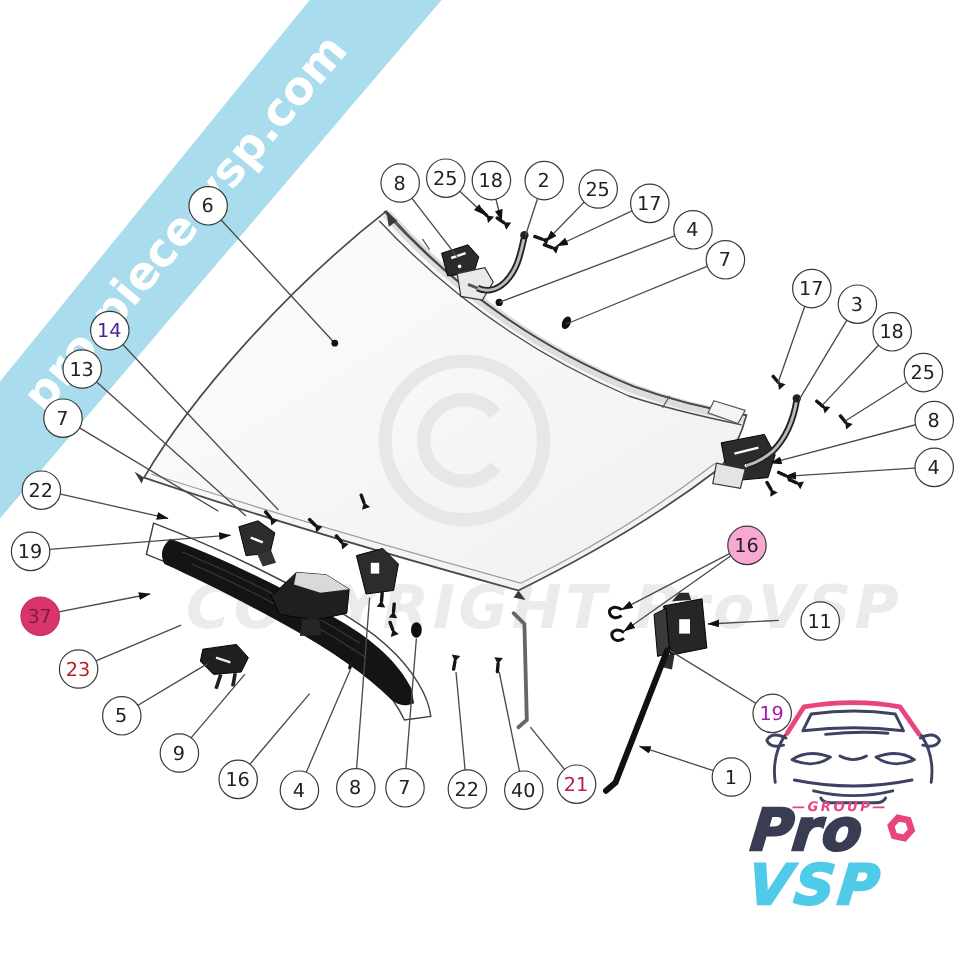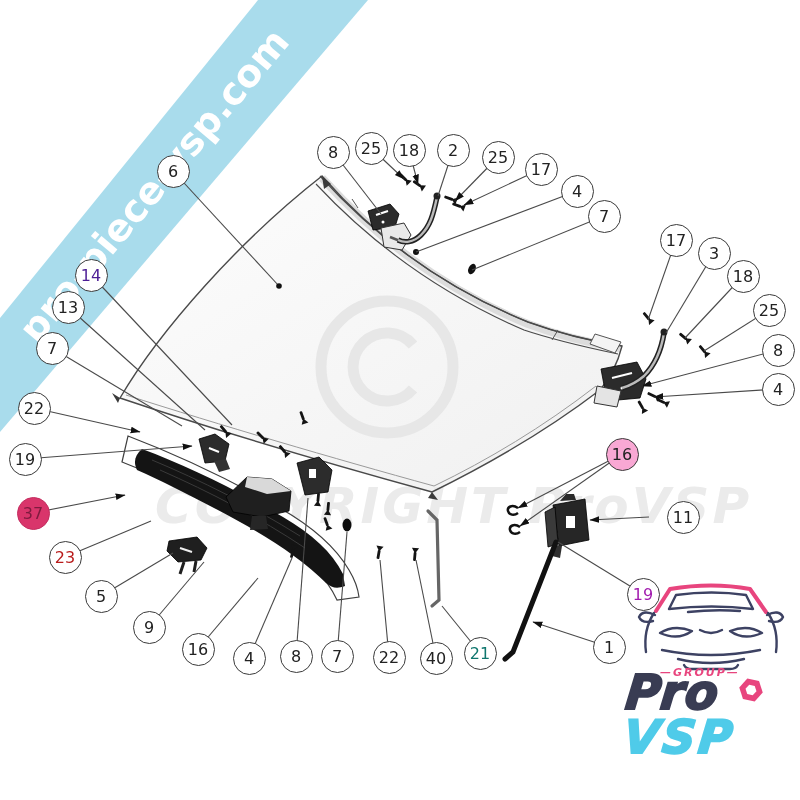--- a/index.html
+++ b/index.html
@@ -248,21 +248,21 @@
       <div class="co" style="left: 16.5px; top: 496.5px; background: rgb(217, 53, 107); border-color: rgb(196, 46, 96); color: rgb(126, 27, 62);">37</div>
       <div class="co" style="left: 48.5px; top: 541px; background: rgb(255, 255, 255); border-color: rgb(58, 58, 58); color: #b91c1c;">23</div>
       <div class="co" style="left: 84.5px; top: 579.5px; background: rgb(255, 255, 255); border-color: rgb(58, 58, 58); color: rgb(34, 34, 34);">5</div>
       <div class="co" style="left: 132.5px; top: 610.5px; background: rgb(255, 255, 255); border-color: rgb(58, 58, 58); color: rgb(34, 34, 34);">9</div>
       <div class="co" style="left: 181.5px; top: 632.5px; background: rgb(255, 255, 255); border-color: rgb(58, 58, 58); color: rgb(34, 34, 34);">16</div>
       <div class="co" style="left: 232.5px; top: 641.5px; background: rgb(255, 255, 255); border-color: rgb(58, 58, 58); color: rgb(34, 34, 34);">4</div>
       <div class="co" style="left: 279.5px; top: 639.5px; background: rgb(255, 255, 255); border-color: rgb(58, 58, 58); color: rgb(34, 34, 34);">8</div>
       <div class="co" style="left: 320.5px; top: 639.5px; background: rgb(255, 255, 255); border-color: rgb(58, 58, 58); color: rgb(34, 34, 34);">7</div>
       <div class="co" style="left: 372.5px; top: 640.5px; background: rgb(255, 255, 255); border-color: rgb(58, 58, 58); color: rgb(34, 34, 34);">22</div>
       <div class="co" style="left: 419.5px; top: 641.5px; background: rgb(255, 255, 255); border-color: rgb(58, 58, 58); color: rgb(34, 34, 34);">40</div>
-      <div class="co" style="left: 463.5px; top: 636.5px; background: rgb(255, 255, 255); border-color: rgb(58, 58, 58); color: #0f766e;">21</div>
+      <div class="co" style="left: 463.5px; top: 636.5px; background: rgb(255, 255, 255); border-color: rgb(58, 58, 58); color: #be185d;">21</div>
       <div class="co" style="left: 605.5px; top: 437.5px; background: #f9a8d4; border-color: rgb(58, 58, 58); color: rgb(34, 34, 34);">16</div>
       <div class="co" style="left: 632.5px; top: 500.5px; background: rgb(255, 255, 255); border-color: rgb(58, 58, 58); color: rgb(34, 34, 34); margin-left: 34px;">11</div>
       <div class="co" style="left: 626.5px; top: 577.5px; background: rgb(255, 255, 255); border-color: rgb(58, 58, 58); color: #a21caf;">19</div>
       <div class="co" style="left: 592.5px; top: 630.5px; background: rgb(255, 255, 255); border-color: rgb(58, 58, 58); color: rgb(34, 34, 34);">1</div>
     </div>
 
 <div id="logo">
   <div class="logo-txt" id="logo-group" style="color: rgb(232, 69, 126);">—GROUP—</div>
   <div class="logo-txt" id="logo-pro" style="color: rgb(57, 60, 83); -webkit-text-stroke: 2px rgb(57, 60, 83);">Pro</div>
   <div class="logo-txt" id="logo-vsp" style="color: rgb(79, 203, 233); -webkit-text-stroke: 2px rgb(79, 203, 233);">VSP</div>

